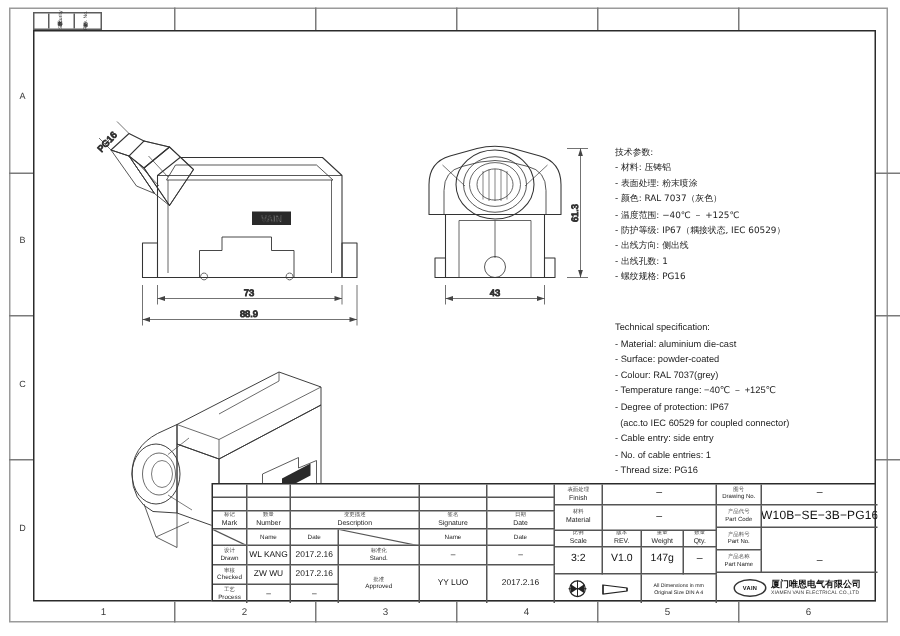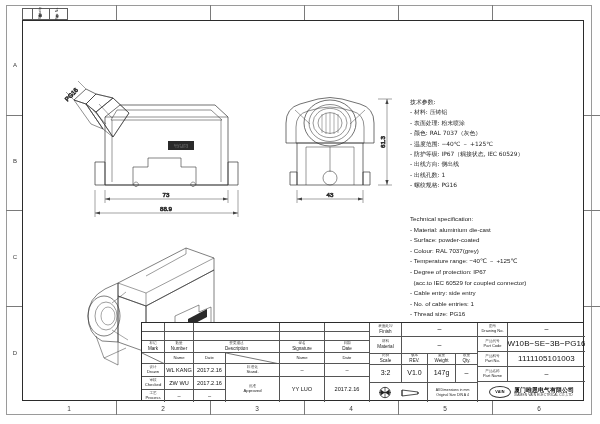--- a/index.html
+++ b/index.html
@@ -441,23 +441,20 @@
       <span class="en-lab" style="font-size:4px;">Part  Code</span>
     </div>
     <div class="tb-cell nr" style="left:366px;top:14px;width:77px;height:15px;">
       <span class="val big">W10B−SE−3B−PG16</span>
     </div>
 
     <div class="tb-cell" style="left:336px;top:29px;width:30px;height:15px;">
       <span class="cn-lab">产品料号</span>
       <span class="en-lab" style="font-size:4px;">Part  No.</span>
     </div>
-    <div class="tb-cell nr" style="left:366px;top:29px;width:77px;height:15px;">
-      <span class="val big">1111105101003</span>
-    </div>
 
     <div class="tb-cell" style="left:336px;top:44px;width:30px;height:15px;">
       <span class="cn-lab">产品名称</span>
       <span class="en-lab" style="font-size:4px;">Part  Name</span>
     </div>
     <div class="tb-cell nr" style="left:366px;top:44px;width:77px;height:15px;">
       <span class="val">–</span>
     </div>
 
     <div class="tb-cell nb nr" style="left:336px;top:59px;width:107px;height:20px;flex-direction:row;">

